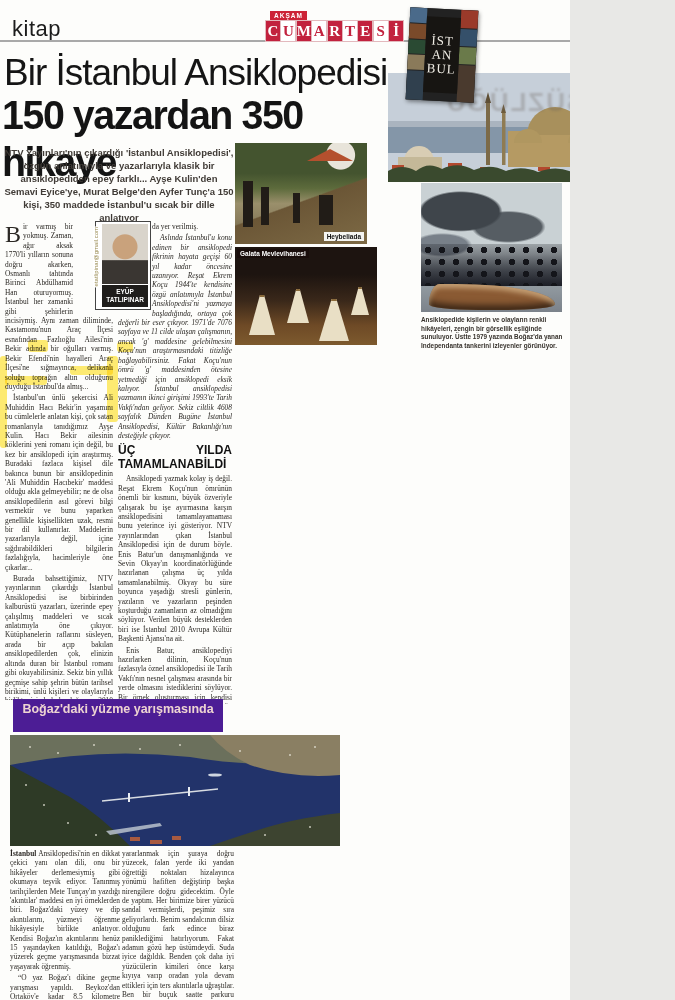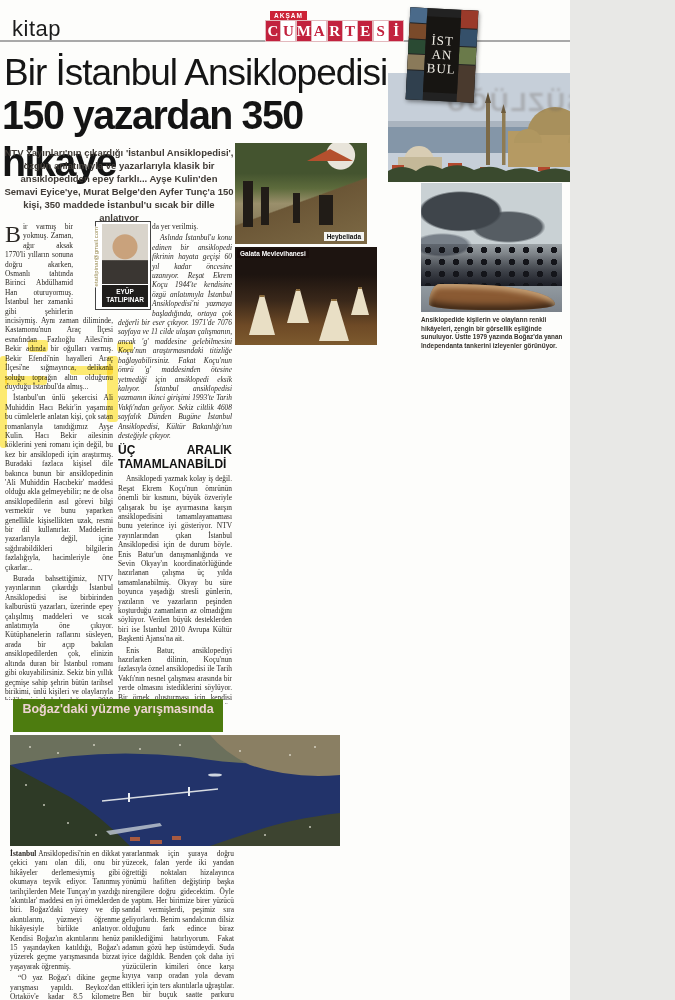--- a/index.html
+++ b/index.html
@@ -120,21 +120,21 @@
   .ph-house{left:573px;top:183px;width:102px;height:70px;
       background:linear-gradient(#cfc4ab 0 18%,#bcae90 100%);}
   .ph-house .house{position:absolute;left:10px;top:8px;width:78px;height:62px;background:#4e4434;
       background:repeating-linear-gradient(90deg,#4e4434 0 9px,#6a5c44 9px 12px),
                  repeating-linear-gradient(#4e4434 0 10px,#2e2820 10px 12px);opacity:.9;}
   .ph-donkey{left:573px;top:255px;width:102px;height:84px;
       background:linear-gradient(#d6d0c2 0 30%,#b8b2a2 70%,#8f8a7a 100%);}
   .ph-donkey .blob{position:absolute;background:#35302a;border-radius:45%;}
 
   
-  .bottom-title{left:13px;top:699px;width:210px;height:33px;background:#4d7c0f;color:#eed4d2;
+  .bottom-title{left:13px;top:699px;width:210px;height:33px;background:#4c1d95;color:#eed4d2;
       text-align:center;font-size:12.5px;font-weight:bold;line-height:15px;padding-top:3px;box-sizing:border-box;}
   .ph-bosphorus{left:10px;top:735px;width:330px;height:111px;}
   .bcol1{left:10px;top:849px;width:110px;height:150px;overflow:hidden;}
   .bcol2{left:122px;top:849px;width:112px;height:150px;overflow:hidden;}
 </style>
 </head>
 <body>
 
 <div class="page">
 
@@ -181,21 +181,21 @@
     <div class="wrap-right"></div>
     <p class="noindent"><span class="dropcap">B</span><span>ir varmış bir yokmuş. Zaman, ağır aksak 1770'li yılların sonuna doğru akarken, Osmanlı tahtında Birinci Abdülhamid Han oturuyormuş. İstanbul her zamanki gibi şehirlerin incisiymiş. Aynı zaman diliminde, Kastamonu'nun Araç İlçesi esnafından Fazlıoğlu Ailesi'nin Bekir adında bir oğulları varmış. Bekir Efendi'nin hayalleri Araç İlçesi'ne sığmayınca, delikanlı soluğu toprağın altın olduğunu duyduğu İstanbul'da almış...</span></p>
     <p>İstanbul'un ünlü şekercisi Ali Muhiddin Hacı Bekir'in yaşamını bu cümlelerle anlatan kişi, çok satan romanlarıyla tanıdığımız Ayşe Kulin. Hacı Bekir ailesinin köklerini yeni romanı için değil, bu kez bir ansiklopedi için araştırmış. Buradaki fazlaca kişisel dile bakınca bunun bir ansiklopedinin 'Ali Muhiddin Hacıbekir' maddesi olduğu akla gelmeyebilir; ne de olsa ansiklopedilerin asıl görevi bilgi vermektir ve bunu yaparken genellikle kişisellikten uzak, resmi bir dil kullanırlar. Maddelerin yazarlarıyla değil, içine sığdırabildikleri bilgilerin fazlalığıyla, hacimleriyle öne çıkarlar...</p>
     <p>Burada bahsettiğimiz, NTV yayınlarının çıkardığı İstanbul Ansiklopedisi ise birbirinden kalburüstü yazarları, üzerinde epey çalışılmış maddeleri ve sıcak anlatımıyla öne çıkıyor. Kütüphanelerin raflarını süsleyen, arada bir açıp bakılan ansiklopedilerden çok, elinizin altında duran bir İstanbul romanı gibi okuyabilirsiniz. Sekiz bin yıllık geçmişe sahip şehrin bütün tarihsel birikimi, ünlü kişileri ve olaylarıyla birlikte, içinde bulunduğumuz 2010 yılına kadar ele alınmış. 1010 sayfadan ve 350 maddeden oluşan ansiklopedinin 150 yazarının arasında Aydın Boysan, Enis Batur, Hulki Aktunç, Sevin Okyay, Baskın Oran, Doğan Kuban, Murat Belge, Metin And, Sunay Akın, Artun Ünsal, Celal Şengör, Ayşe Hür, Gökhan Akçura, Ayfer Tunç, Semavi Eyice gibi edebiyat ve akademi dünyasının tanınmış isimleri var. Yazdıkları her maddede imzalarına</p>
   </div>
 
   <div class="abs col2 bodytext">
     <div class="wrap-left"></div>
     <p class="noindent">da yer verilmiş.</p>
     <p class="italicpara">Aslında İstanbul'u konu edinen bir ansiklopedi fikrinin hayata geçişi 60 yıl kadar öncesine uzanıyor. Reşat Ekrem Koçu 1944'te kendisine özgü anlatımıyla İstanbul Ansiklopedisi'ni yazmaya başladığında, ortaya çok değerli bir eser çıkıyor. 1971'de 7076 sayfaya ve 11 cilde ulaşan çalışmanın, ancak 'g' maddesine gelebilmesini Koçu'nun araştırmasındaki titizliğe bağlayabilirsiniz. Fakat Koçu'nun ömrü 'g' maddesinden ötesine yetmediği için ansiklopedi eksik kalıyor. İstanbul ansiklopedisi yazmanın ikinci girişimi 1993'te Tarih Vakfı'ndan geliyor. Sekiz ciltlik 4608 sayfalık Dünden Bugüne İstanbul Ansiklopedisi, Kültür Bakanlığı'nın desteğiyle çıkıyor.</p>
-    <h3 class="subhead">ÜÇ ARALIK TAMAMLANABİLDİ</h3>
+    <h3 class="subhead">ÜÇ YILDA TAMAMLANABİLDİ</h3>
     <p>Ansiklopedi yazmak kolay iş değil. Reşat Ekrem Koçu'nun ömrünün önemli bir kısmını, büyük özveriyle çalışarak bu işe ayırmasına karşın ansiklopedisini tamamlayamaması bunu yeterince iyi gösteriyor. NTV yayınlarından çıkan İstanbul Ansiklopedisi için de durum böyle. Enis Batur'un danışmanlığında ve Sevin Okyay'ın koordinatörlüğünde hazırlanan çalışma üç yılda tamamlanabilmiş. Okyay bu süre boyunca yaşadığı stresli günlerin, yazıların ve yazarların peşinden koşturduğu zamanların az olmadığını söylüyor. Verilen büyük desteklerden biri ise İstanbul 2010 Avrupa Kültür Başkenti Ajansı'na ait.</p>
     <p>Enis Batur, ansiklopediyi hazırlarken dilinin, Koçu'nun fazlasıyla öznel ansiklopedisi ile Tarih Vakfı'nın nesnel çalışması arasında bir yerde olmasını istediklerini söylüyor. Bir örnek oluşturması için kendisi Beyoğlu maddesini yazıp bütün yazarlara göndermiş. “Bu ansiklopediyi, zaman içinde tazeleyerek, yenileyerek, canlı bir organizma halinde tutmak hedeflerimiz arasında can alıcı bir yer tutuyor” diyen Batur'un, bunu sağlamak için İstanbul meraklılarından ve okuyuculardan isteği, kendileriyle iletişim halinde olmaları...</p>
   </div>
 
   <div class="abs hi" style="left:28px;top:340px;width:20px;height:12px;"></div>
   <div class="abs hi" style="left:117px;top:342px;width:16px;height:10px;"></div>
   <div class="abs hi" style="left:0;top:356px;width:7px;height:92px;"></div>
   <div class="abs hi" style="left:107px;top:356px;width:11px;height:66px;"></div>
   <div class="abs hi" style="left:70px;top:366px;width:43px;height:9px;"></div>
   <div class="abs hi" style="left:5px;top:376px;width:42px;height:9px;"></div>

